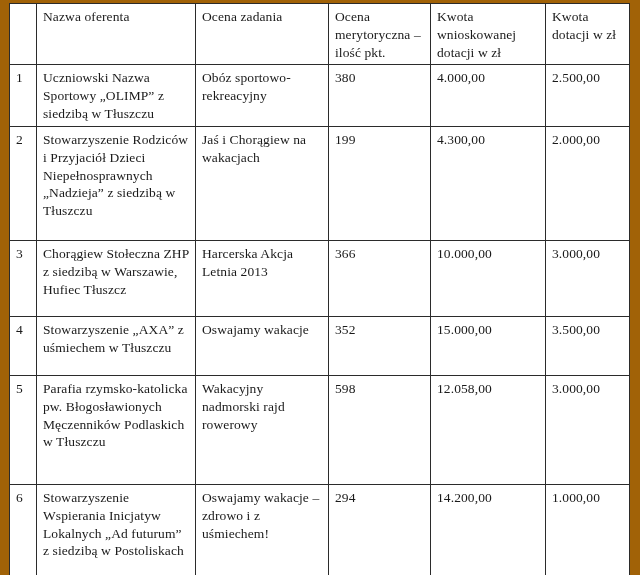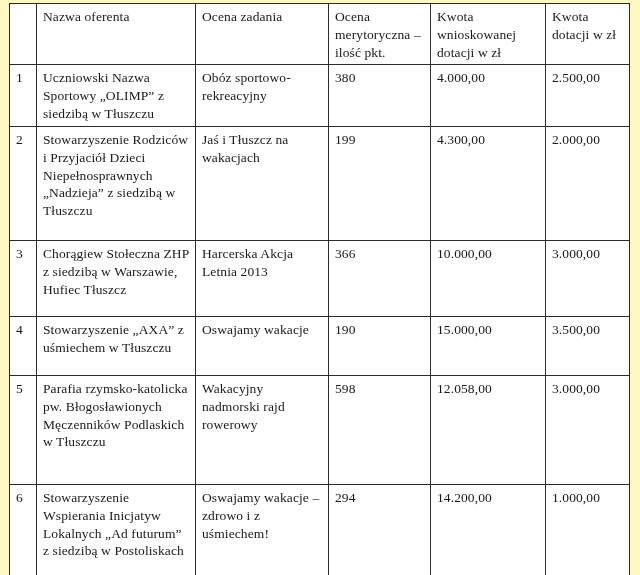--- a/index.html
+++ b/index.html
@@ -14,21 +14,21 @@
     color: #1a1a1a;
     position: relative;
     overflow: hidden;
   }
   .page {
     position: absolute;
     left: 0;
     top: 0;
     width: 640px;
     height: 575px;
-    background: #fef9c3;
+    background: #a16207;
   }
   .grant-table {
     position: absolute;
     left: 9px;
     top: 3px;
     width: 620px;
     border-collapse: collapse;
     table-layout: fixed;
     background: #ffffff;
   }
@@ -98,40 +98,40 @@
         <td>Uczniowski Nazwa Sportowy „OLIMP” z siedzibą w Tłuszczu</td>
         <td>Obóz sportowo-rekreacyjny</td>
         <td>380</td>
         <td>4.000,00</td>
         <td>2.500,00</td>
       </tr>
 
       <tr class="row-h2">
         <td class="cell-lp">2</td>
         <td>Stowarzyszenie Rodziców i Przyjaciół Dzieci Niepełnosprawnych „Nadzieja” z siedzibą w Tłuszczu</td>
-        <td>Jaś i Tłuszcz na wakacjach</td>
+        <td>Jaś i Chorągiew na wakacjach</td>
         <td>199</td>
         <td>4.300,00</td>
         <td>2.000,00</td>
       </tr>
 
       <tr class="row-h3">
         <td class="cell-lp">3</td>
         <td>Chorągiew Stołeczna ZHP z siedzibą w Warszawie, Hufiec Tłuszcz</td>
         <td>Harcerska Akcja Letnia 2013</td>
         <td>366</td>
         <td>10.000,00</td>
         <td>3.000,00</td>
       </tr>
 
       <tr class="row-h4">
         <td class="cell-lp">4</td>
         <td>Stowarzyszenie „AXA” z uśmiechem w Tłuszczu</td>
         <td>Oswajamy wakacje</td>
-        <td>190</td>
+        <td>352</td>
         <td>15.000,00</td>
         <td>3.500,00</td>
       </tr>
 
       <tr class="row-h5">
         <td class="cell-lp">5</td>
         <td>Parafia rzymsko-katolicka pw. Błogosławionych Męczenników Podlaskich w Tłuszczu</td>
         <td>Wakacyjny nadmorski rajd rowerowy</td>
         <td>598</td>
         <td>12.058,00</td>

